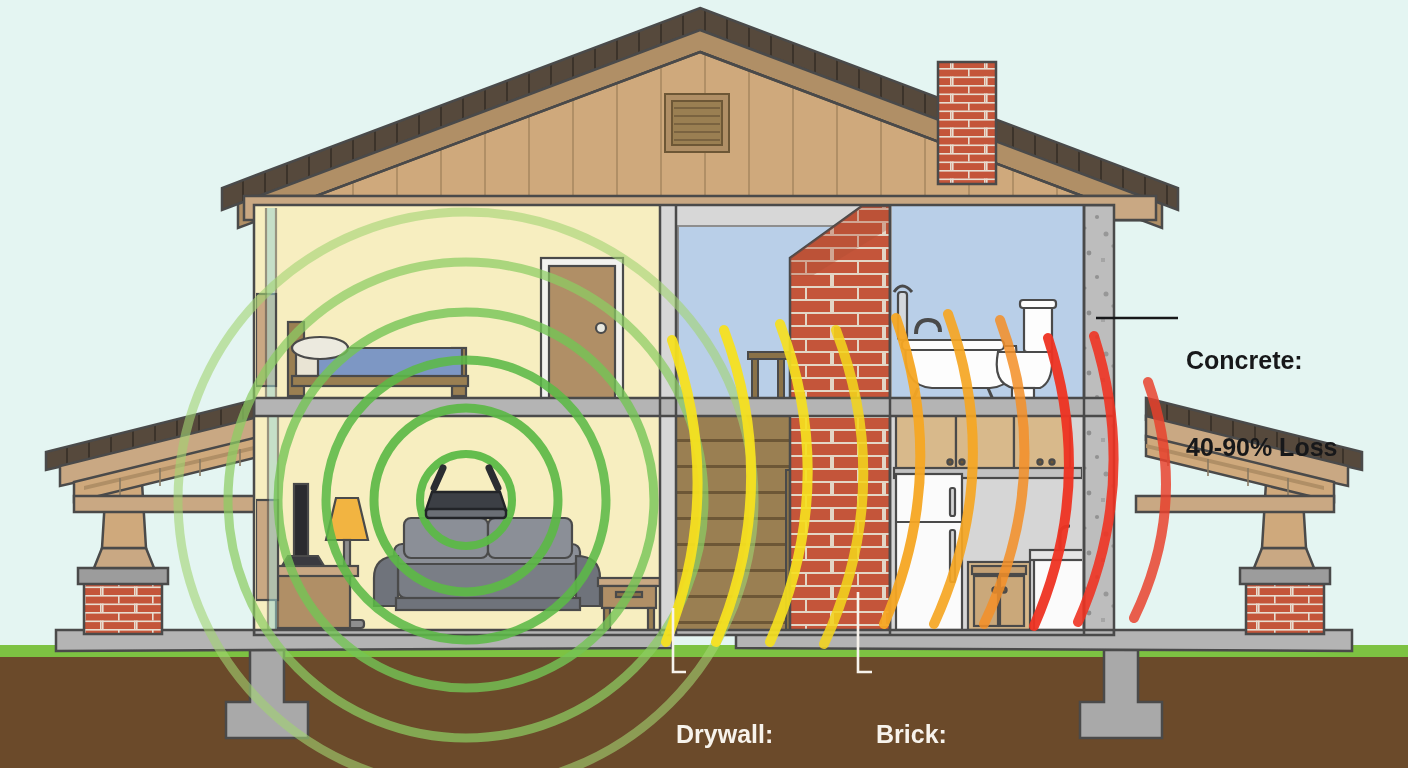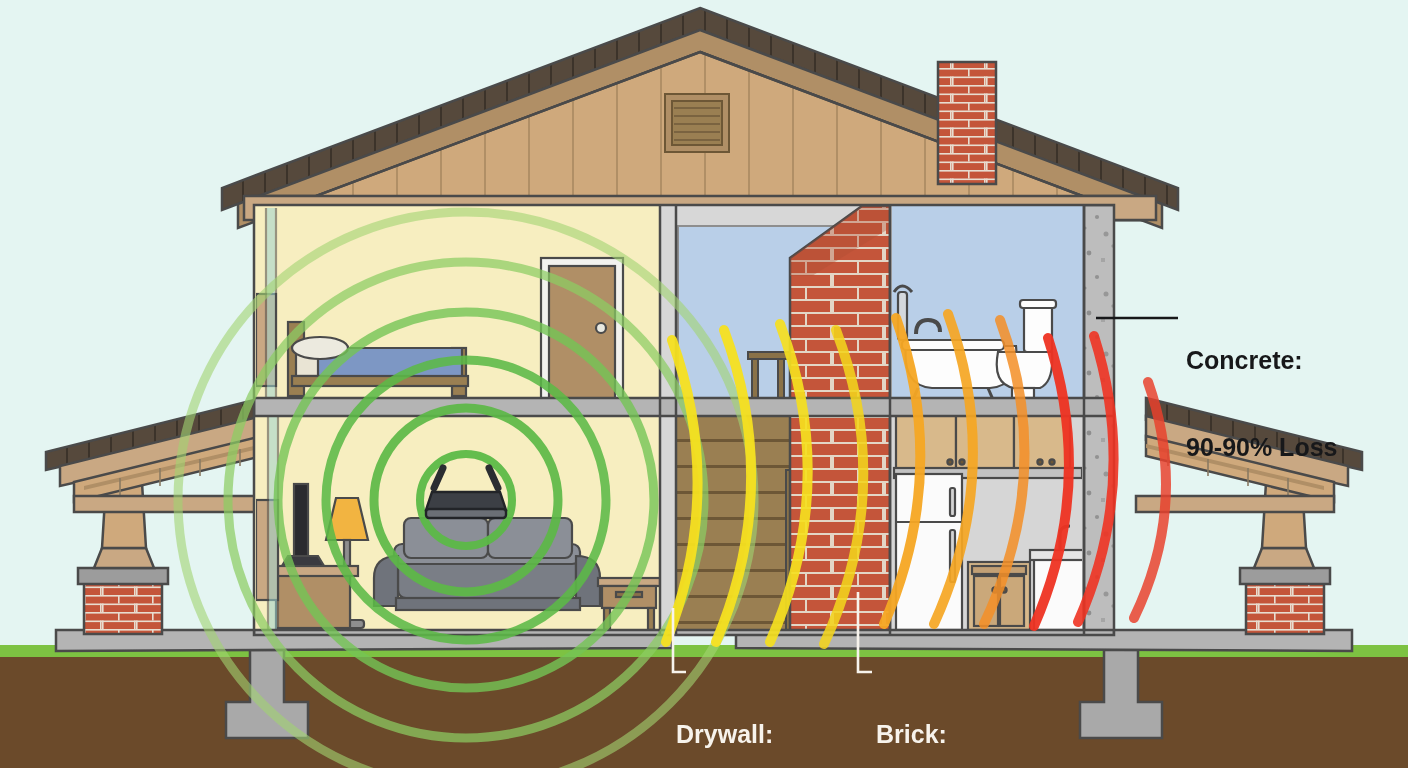--- a/index.html
+++ b/index.html
@@ -376,21 +376,21 @@
 
   <g fill="none" stroke-width="2.6">
     <path d="M1096 318 L1178 318" stroke="#17181a"></path>
     <path d="M673 608 L673 672 L686 672" stroke="#f7f3ec"></path>
     <path d="M858 592 L858 672 L872 672" stroke="#f7f3ec"></path>
   </g>
 </svg>
 
 <div class="lbl lbl-dark" style="left:1186px;top:288px;">
   <span>Concrete:</span>
-  <span>90-90% Loss</span>
+  <span>40-90% Loss</span>
 </div>
 
 <div class="lbl lbl-light" style="left:676px;top:662px;">
   <span>Drywall:</span>
   
 </div>
 
 <div class="lbl lbl-light" style="left:876px;top:662px;">
   <span>Brick:</span>
   

